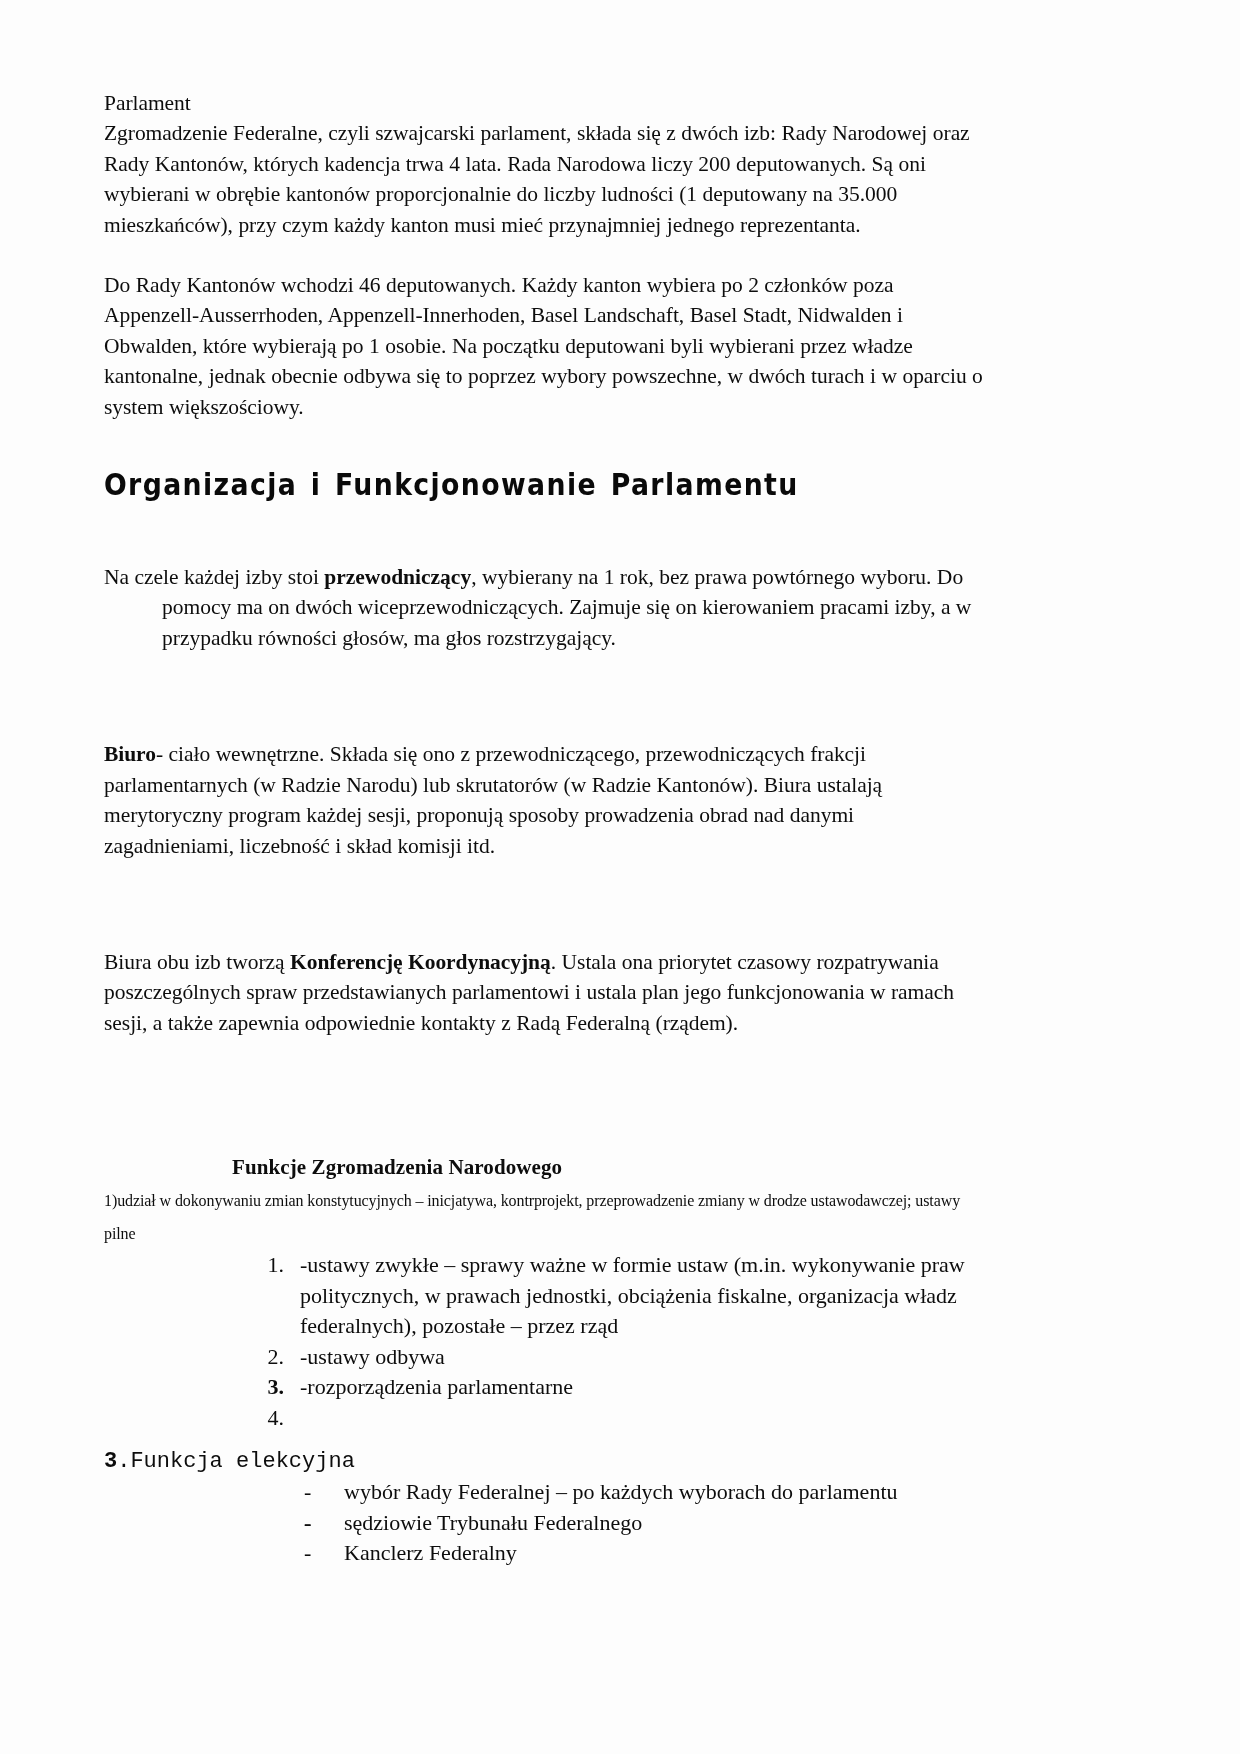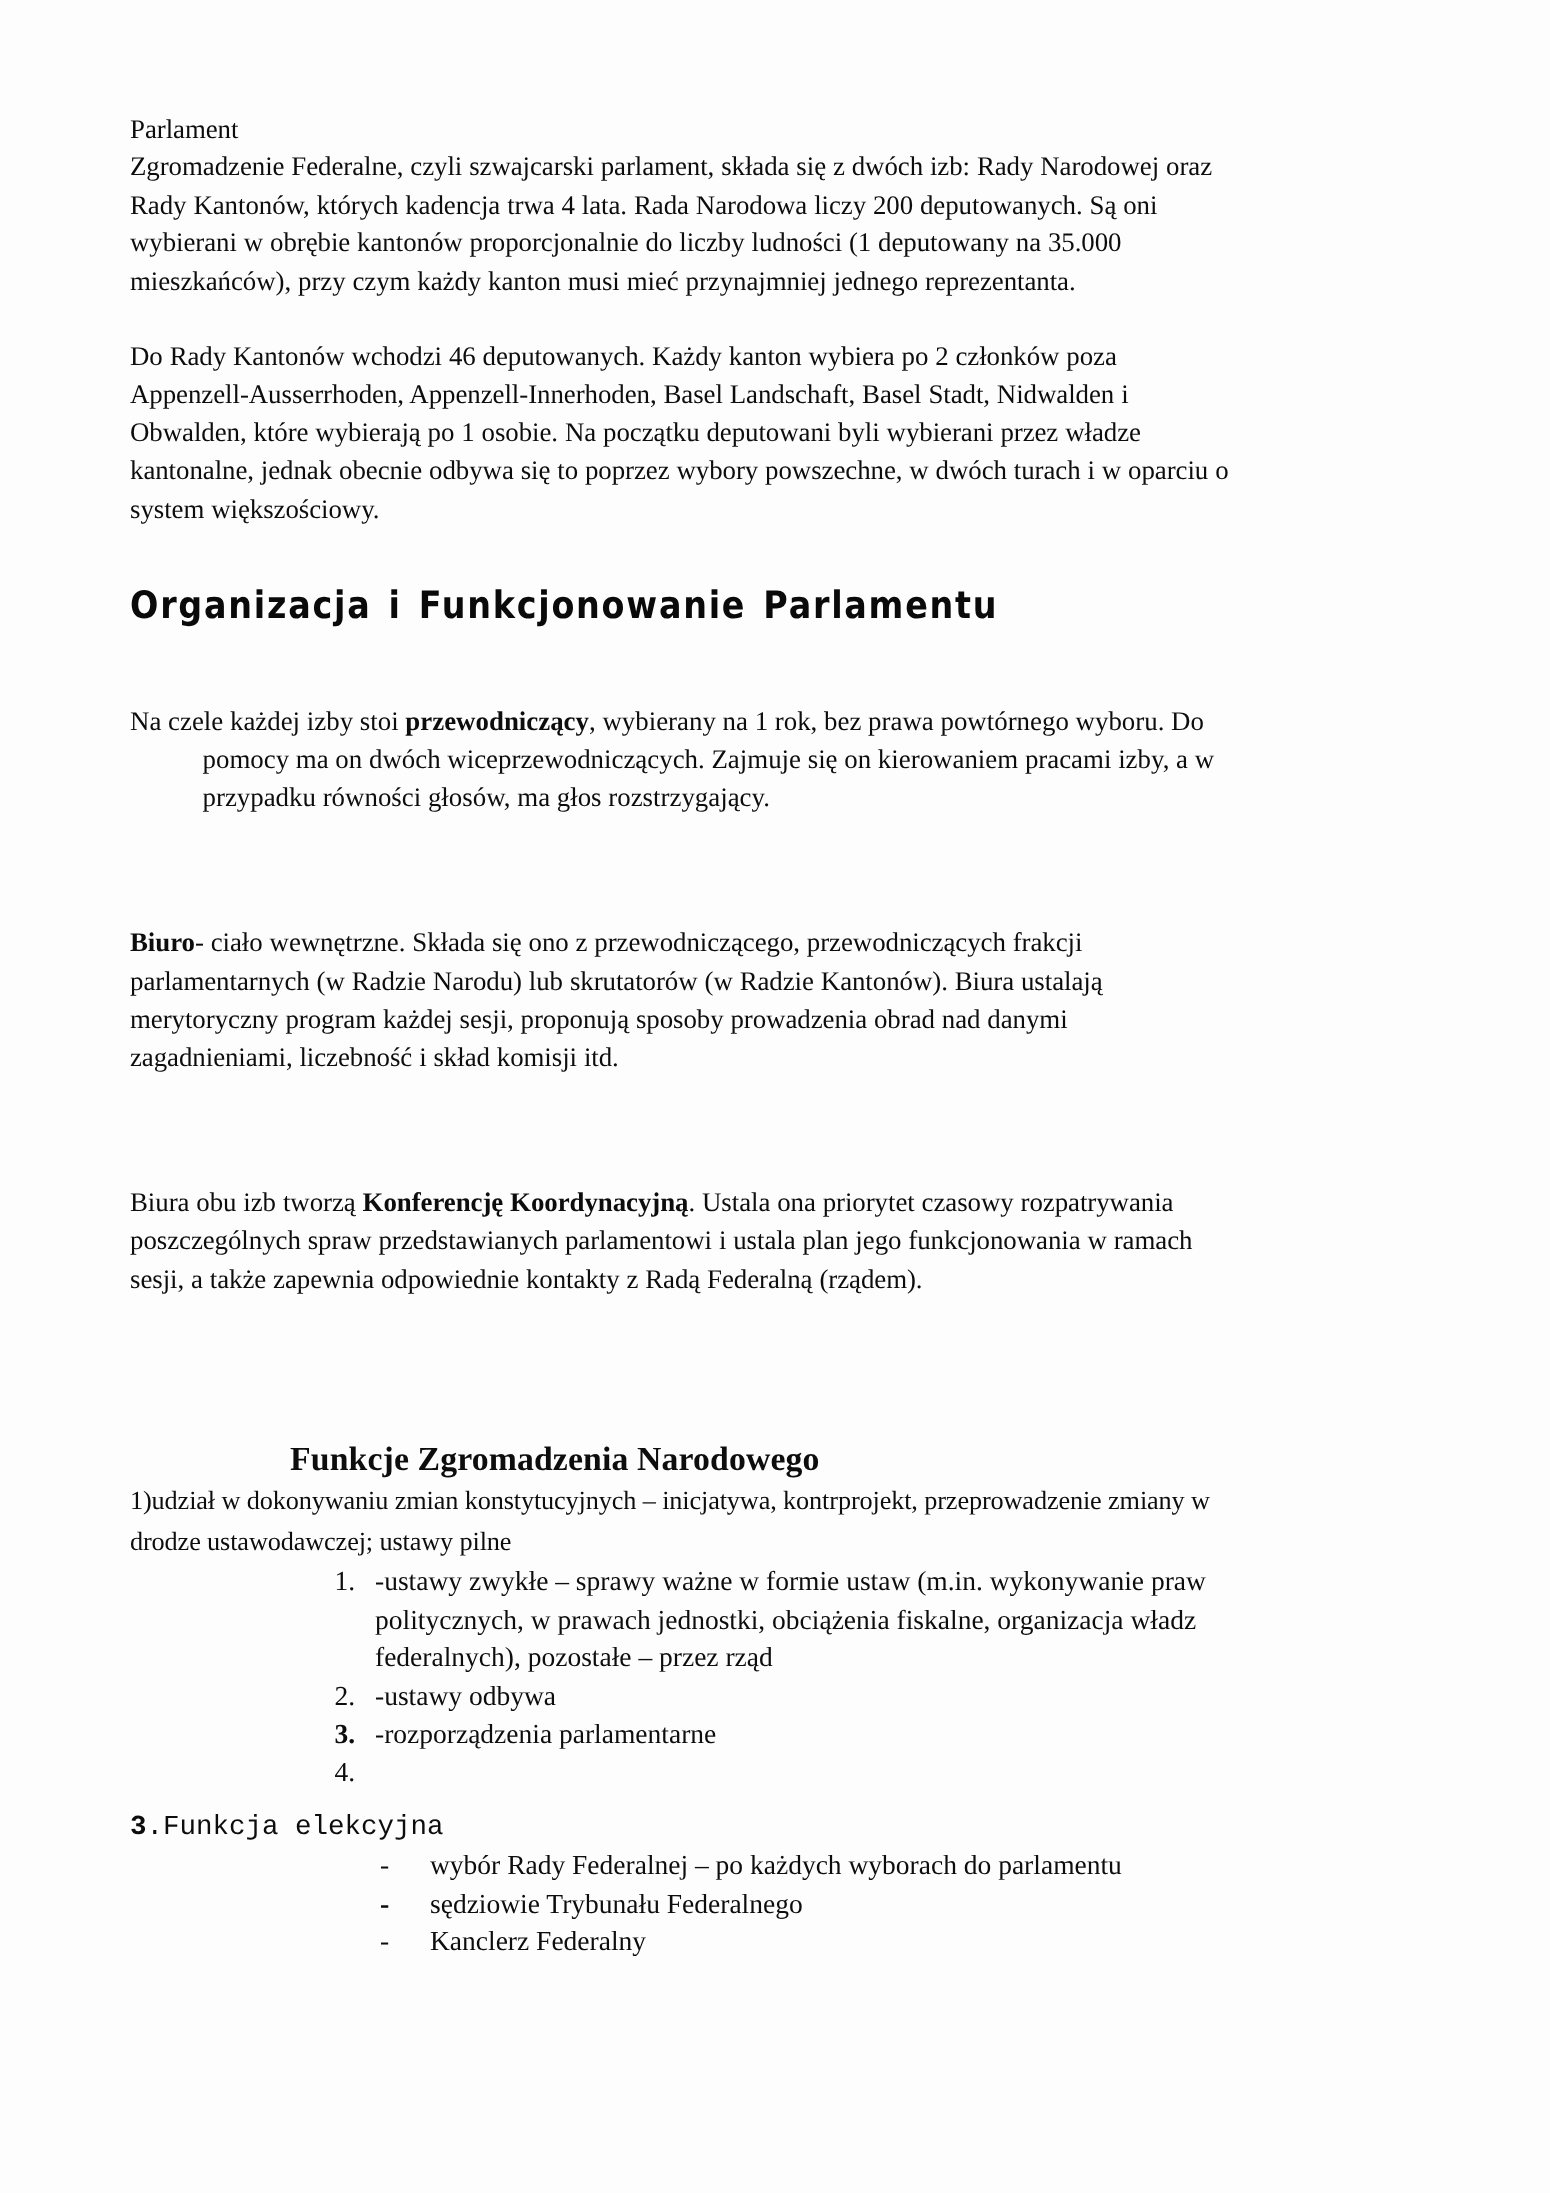--- a/index.html
+++ b/index.html
@@ -54,39 +54,39 @@
     word-spacing: 3px;
     transform: scaleY(1.12) scaleX(0.99);
     transform-origin: left top;
     margin: 0;
     color: #0a0a0a;
   }
 
   
   .heading-serif {
     font-family: "Liberation Serif", "DejaVu Serif", serif;
-    font-size: 27px;
+    font-size: 21px;
     line-height: 34px;
     margin: 0;
     padding-left: 128px;
     letter-spacing: 0.1px;
   }
 
   
   .para-indent {
     font-size: 21.5px;
     line-height: 30.4px;
     margin: 0;
     padding-left: 58px;
     text-indent: -58px;
   }
 
   
   .para-big {
-    font-size: 21px;
+    font-size: 16px;
     line-height: 33px;
     margin: 0;
     letter-spacing: -0.1px;
   }
 
   
   ol.numlist {
     margin: 0;
     padding: 0 0 0 0;
     list-style: none;

